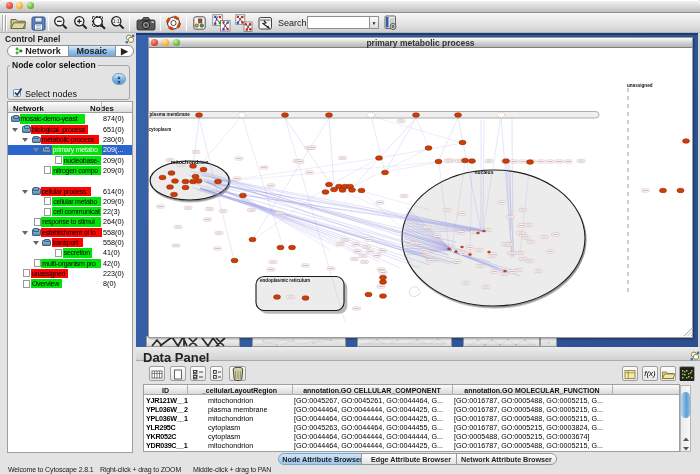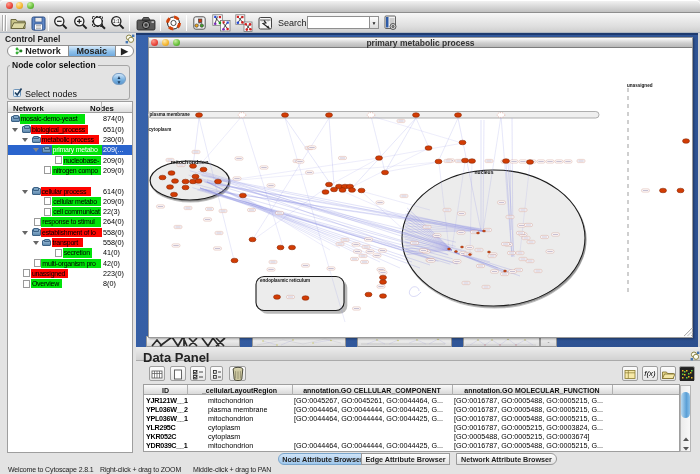--- a/index.html
+++ b/index.html
@@ -828,39 +828,41 @@
     </div>
   <div class="drow" style="top:414px">
       <span class="dc d1">YPL036W__1</span>
       <span class="dc d2">mitochondrion</span>
       <span class="dc d3">[GO:0044464, GO:0044444, GO:0044425, G...</span>
       <span class="dc d4">[GO:0016787, GO:0005488, GO:0005215, G...</span>
     </div>
   <div class="drow" style="top:423px">
       <span class="dc d1">YLR295C</span>
       <span class="dc d2">cytoplasm</span>
+      <span class="dc d3">[GO:0045263, GO:0044464, GO:0044455, G...</span>
       <span class="dc d4">[GO:0016787, GO:0005215, GO:0003824, G...</span>
     </div>
   <div class="drow" style="top:432px">
       <span class="dc d1">YKR052C</span>
       <span class="dc d2">cytoplasm</span>
+      <span class="dc d3">[GO:0044464, GO:0044444, GO:0044444, G...</span>
       <span class="dc d4">[GO:0005488, GO:0005215, GO:0003674]</span>
     </div>
   <div class="drow" style="top:441px">
       <span class="dc d1">YDR039C__1</span>
       <span class="dc d2">mitochondrion</span>
       <span class="dc d3">[GO:0044464, GO:0044444, GO:0044425, G...</span>
       <span class="dc d4">[GO:0016787, GO:0005488, GO:0005215, G...</span>
     </div>
   <div id="dscroll" class="abs"></div>
   <div id="dthumb" class="abs"></div>
   <svg class="abs" style="left:681px;top:436px" width="10" height="16" viewBox="0 0 10 16">
       <path d="M5 1.5L8 5H2z" fill="#555"></path>
       <path d="M5 14.5L2 11h6z" fill="#555"></path>
     </svg>
   <div class="tabbtn" style="left:278px;width:89px;background:linear-gradient(#cfe3f7,#9ec7ec);border-color:#7aa6cc;border-radius:6px 0 0 6px">Node Attribute Browser</div>
-  <div class="tabbtn" style="left:361px;width:89px">Edge Attribute Browser</div>
+  <div class="tabbtn" style="left:361px;width:100px">Edge Attribute Browser</div>
   <div class="tabbtn" style="left:456px;width:101px;border-radius:0 6px 6px 0">Network Attribute Browser</div>
   <div id="statusbar" class="abs"></div>
   <div class="abs st" style="left:8px">Welcome to Cytoscape 2.8.1</div>
   <div class="abs st" style="left:100px">Right-click + drag to ZOOM</div>
   <div class="abs st" style="left:193px">Middle-click + drag to PAN</div>
 </div>
 
 </body></html>

